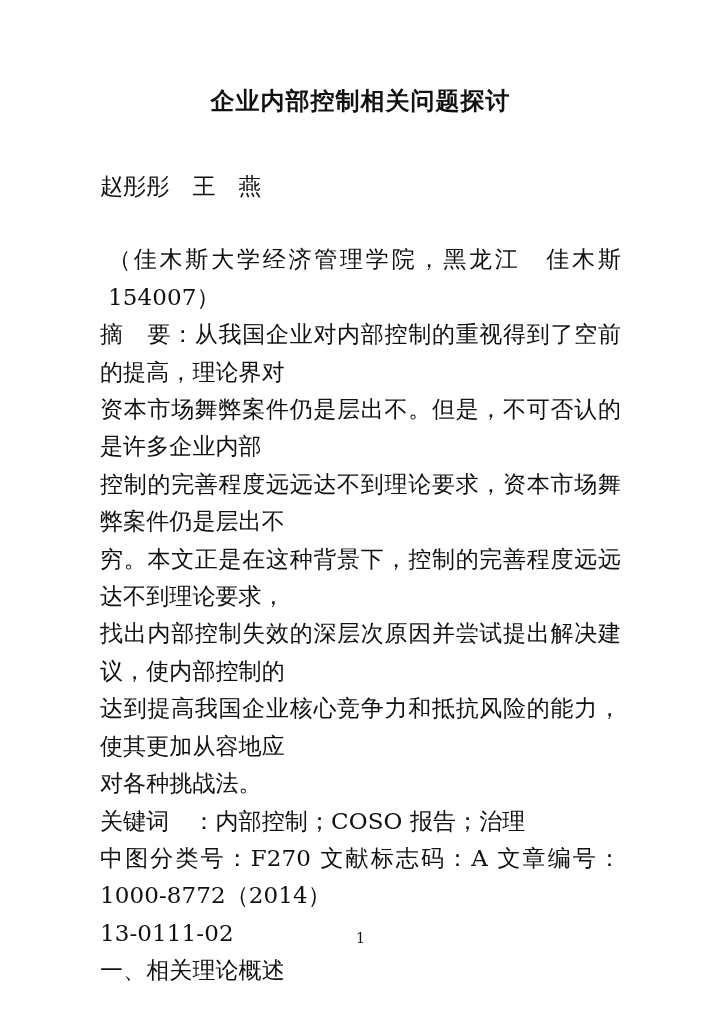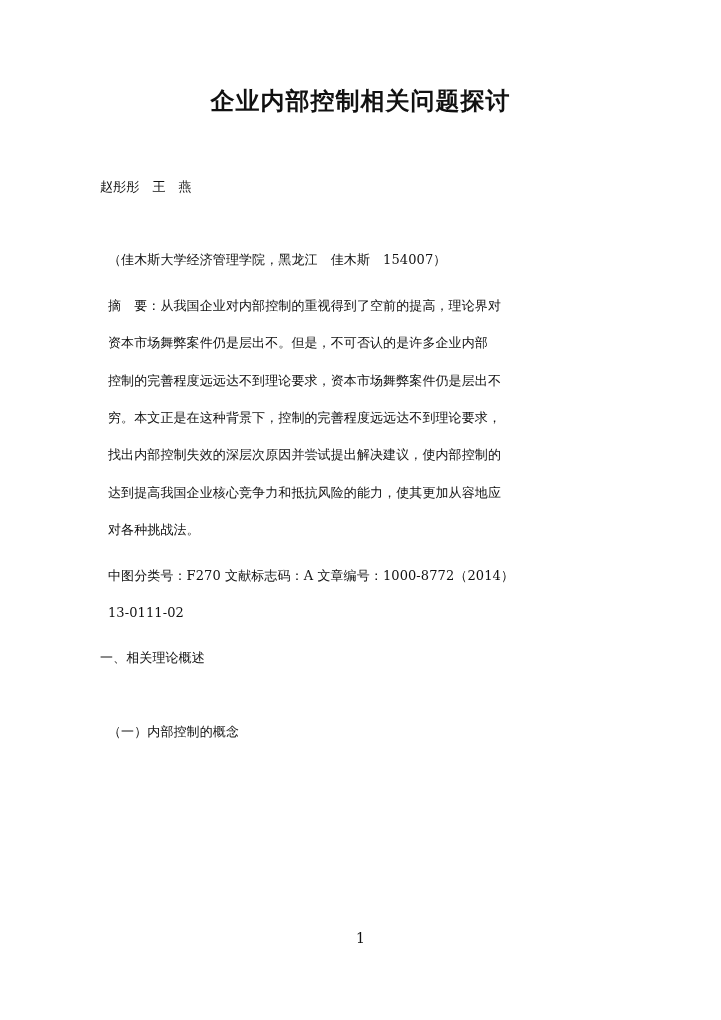--- a/index.html
+++ b/index.html
@@ -33,37 +33,37 @@
     line-height: 34px;
     text-align: center;
     letter-spacing: 1px;
     margin: 0;
     padding-top: 14px;
   }
   .spacer-after-title {
     height: 50px;
   }
   .line {
-    font-size: 13px;
+    font-size: 23px;
     line-height: 37.4px;
     text-align: justify;
     text-justify: inter-ideograph;
     white-space: pre-wrap;
     letter-spacing: 0.1px;
     margin: 0;
   }
   .line.block-indent {
     text-indent: 0;
   }
   .line.indent1 {
     padding-left: 8px;
     margin-top: 36px;
   }
   .group {
-    margin: 8px;
+    margin: 0;
   }
   .page-number {
     position: absolute;
     left: 0;
     right: 0;
     top: 930px;
     text-align: center;
     font-size: 14px;
     font-family: "DejaVu Serif", "Liberation Serif", serif;
     color: #111111;
@@ -87,20 +87,21 @@
     <div class="group">
       <p class="line">摘　要：从我国企业对内部控制的重视得到了空前的提高，理论界对</p>
       <p class="line">资本市场舞弊案件仍是层出不。但是，不可否认的是许多企业内部</p>
       <p class="line">控制的完善程度远远达不到理论要求，资本市场舞弊案件仍是层出不</p>
       <p class="line">穷。本文正是在这种背景下，控制的完善程度远远达不到理论要求，</p>
       <p class="line">找出内部控制失效的深层次原因并尝试提出解决建议，使内部控制的</p>
       <p class="line">达到提高我国企业核心竞争力和抵抗风险的能力，使其更加从容地应</p>
       <p class="line block-indent">对各种挑战法。</p>
     </div>
 
+    <p class="line block-indent">关键词　：内部控制；COSO 报告；治理</p>
 
     <div class="group">
       <p class="line">中图分类号：F270 文献标志码：A 文章编号：1000-8772（2014）</p>
       <p class="line block-indent">13-0111-02</p>
     </div>
 
     <p class="line block-indent">一、相关理论概述</p>
 
     <p class="line indent1">（一）内部控制的概念</p>
 

